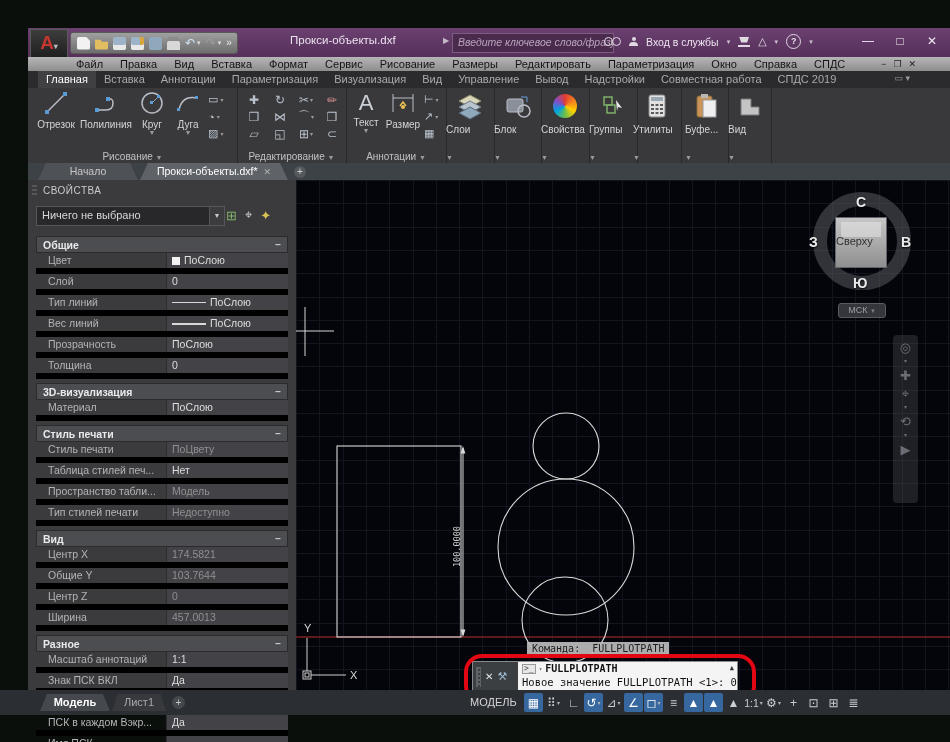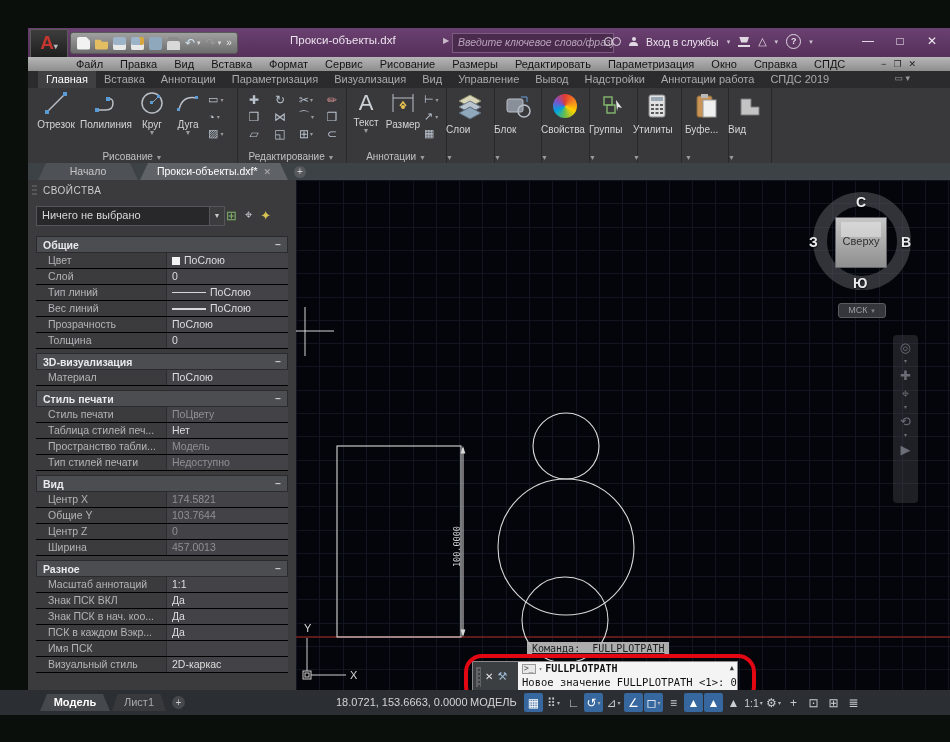--- a/index.html
+++ b/index.html
@@ -88,51 +88,51 @@
                  color:#d8d8da;font-size:11px;line-height:17px;padding-left:5px;}
   #prop-selector .dd{position:absolute;right:0;top:0;width:14px;height:100%;background:#3c3c3f;border-left:1px solid #56565a;
                      text-align:center;font-size:7px;line-height:17px;color:#c9c9cb;}
   #prop-tools{position:absolute;left:198px;top:26px;display:flex;gap:8px;height:18px;align-items:center;}
   #prop-tools span{font-size:13px;}
   #prop-grid{position:absolute;left:8px;top:52px;width:252px;}
   .prop-section{margin-top:4px;}
   .prop-head{height:15px;background:#4b4d50;border:1px solid #2b2b2d;display:flex;justify-content:space-between;
              align-items:center;padding:0 6px;font-size:10.5px;font-weight:bold;color:#eaeaec;}
   .prop-head .minus{font-size:10px;color:#cdcdcf;}
-  .prop-row{display:flex;height:15px;border-bottom:1px solid #000000;font-size:10.5px;}
+  .prop-row{display:flex;height:15px;border-bottom:6px solid #000000;font-size:10.5px;}
   .prop-row .pl{width:118px;padding-left:12px;color:#b4b4b6;line-height:15px;white-space:nowrap;overflow:hidden;}
   .prop-row .pv{flex:1;border-left:1px solid #2c2c2e;background:#434347;color:#dededf;line-height:15px;
                 padding-left:5px;display:flex;align-items:center;gap:4px;white-space:nowrap;overflow:hidden;}
   .prop-row .pv.muted{color:#909093;}
   .swatch{width:8px;height:8px;background:#f2f2f2;display:inline-block;}
   .ltline{width:34px;height:1px;background:#d8d8d8;display:inline-block;}
   .lwline{width:34px;height:2px;background:#d8d8d8;display:inline-block;}
   
   #canvas{left:296px;top:180px;width:654px;height:511px;background-color:#04050a;
      background-image:repeating-linear-gradient(to right,#10151f 0 1px,transparent 1px 23.3px),
                       repeating-linear-gradient(to bottom,#10151f 0 1px,transparent 1px 23.3px);}
   #canvas svg{position:absolute;left:0;top:0;}
   
   #vc-ring{left:813px;top:192px;width:98px;height:98px;border-radius:50%;border:14px solid rgba(88,89,94,.55);box-sizing:border-box;}
   .vc-letter{position:absolute;color:#ececee;font-size:14px;font-weight:bold;text-shadow:0 1px 2px #000;}
   #vc-square{left:835px;top:217px;width:50px;height:49px;background:linear-gradient(#c6c6c6,#8f8f8f);
-             border:1px solid #63646a;text-align:center;}
+             border:1px solid #63646a;}
   #vc-square .inner{position:absolute;left:5px;top:4px;right:5px;height:15px;background:rgba(230,230,230,.55);}
   #vc-square .lab{position:absolute;left:0;right:0;top:17px;font-size:11px;color:#2f2f31;}
   #vc-wcs{left:838px;top:303px;width:46px;height:13px;background:rgba(62,64,68,.85);border:1px solid #595b60;border-radius:3px;
           font-size:9px;color:#9a9da2;text-align:center;line-height:12px;}
   #vc-wcs .dd{font-size:6px;color:#7e8186;}
   
   #navbar{left:893px;top:335px;width:25px;height:162px;background:rgba(82,84,90,.35);border-radius:4px;
           display:flex;flex-direction:column;align-items:center;padding-top:6px;gap:5px;}
   #navbar span{color:rgba(165,172,182,.55);font-size:13px;line-height:13px;}
   #navbar .sm{font-size:6px;line-height:5px;}
   
   #cmd-tooltip{left:527px;top:642px;background:rgba(186,186,186,.93);color:#1d1d1d;
-               font-family:"DejaVu Sans Mono",monospace;font-size:10px;padding:1px 5px;white-space:nowrap;text-decoration:underline;}
+               font-family:"DejaVu Sans Mono",monospace;font-size:10px;padding:1px 5px;white-space:nowrap;}
   #cmd-annotation{left:464px;top:654px;width:284px;height:42px;border:4px solid #e30613;border-radius:18px;}
   #cmdwin{left:472px;top:661px;width:264px;height:29px;display:flex;background:#f4f4f4;border:1px solid #8a8a8a;}
   #cmd-left{width:42px;background:#3c3f42;display:flex;align-items:center;gap:4px;padding-left:3px;}
   #cmd-grip{width:5px;height:20px;background:repeating-linear-gradient(#6b6e71 0 2px,transparent 2px 4px),
             repeating-linear-gradient(90deg,#6b6e71 0 2px,transparent 2px 4px);opacity:.8;}
   #cmd-close{color:#e6e6e6;font-size:10px;}
   #cmd-wrench{color:#9cb8d0;font-size:11px;}
   #cmd-body{flex:1;display:flex;flex-direction:column;font-family:"DejaVu Sans Mono",monospace;color:#111;padding-left:4px;position:relative;}
   #cmd-line1{font-size:10px;font-weight:bold;height:13px;line-height:13px;display:flex;align-items:center;gap:3px;}
   #cmd-prompt-icon{font-size:8px;font-weight:normal;color:#555;border:1px solid #999;padding:0 1px;line-height:8px;background:#e8e8e8;}
@@ -226,21 +226,21 @@
 
   <div class="ribbon-tab active">Главная</div>
       <div class="ribbon-tab">Вставка</div>
       <div class="ribbon-tab">Аннотации</div>
       <div class="ribbon-tab">Параметризация</div>
       <div class="ribbon-tab">Визуализация</div>
       <div class="ribbon-tab">Вид</div>
       <div class="ribbon-tab">Управление</div>
       <div class="ribbon-tab">Вывод</div>
       <div class="ribbon-tab">Надстройки</div>
-      <div class="ribbon-tab">Аннотации работа</div>
+      <div class="ribbon-tab">Совместная работа</div>
       <div class="ribbon-tab">СПДС 2019</div>
     </div>
   <div id="ribbon-collapse">▭ ▾</div>
 
   <div class="abs" id="ribbon">
 
     <div class="panel" style="left:0;width:209px;">
       <div class="bigbtn" style="left:6px;width:44px;">
         <svg width="26" height="26">
             <line x1="4" y1="22" x2="22" y2="4" stroke="#b9bec6" stroke-width="1.5"></line>
@@ -708,21 +708,20 @@
       <div id="cmd-line2">Новое значение FULLPLOTPATH &lt;1&gt;: 0</div>
       <span id="cmd-expand">▲</span>
     </div>
   </div>
   <div class="abs" id="cmd-annotation"></div>
 
   <div class="abs" id="statusbar">
     <div class="ltab" id="ltab-model">Модель</div>
     <div class="ltab" id="ltab-sheet">Лист1</div>
     <div id="ltab-add">+</div>
-    <div id="coords">18.0721, 153.6663, 0.0000</div>
     <div id="space-label">МОДЕЛЬ</div>
     <div id="status-toggles">
 
     <div class="st active">
           <span class="glyph">▦</span>
         </div>
         <div class="st">
           <span class="glyph">⠿</span>
           <span class="caret">▾</span>
         </div>

